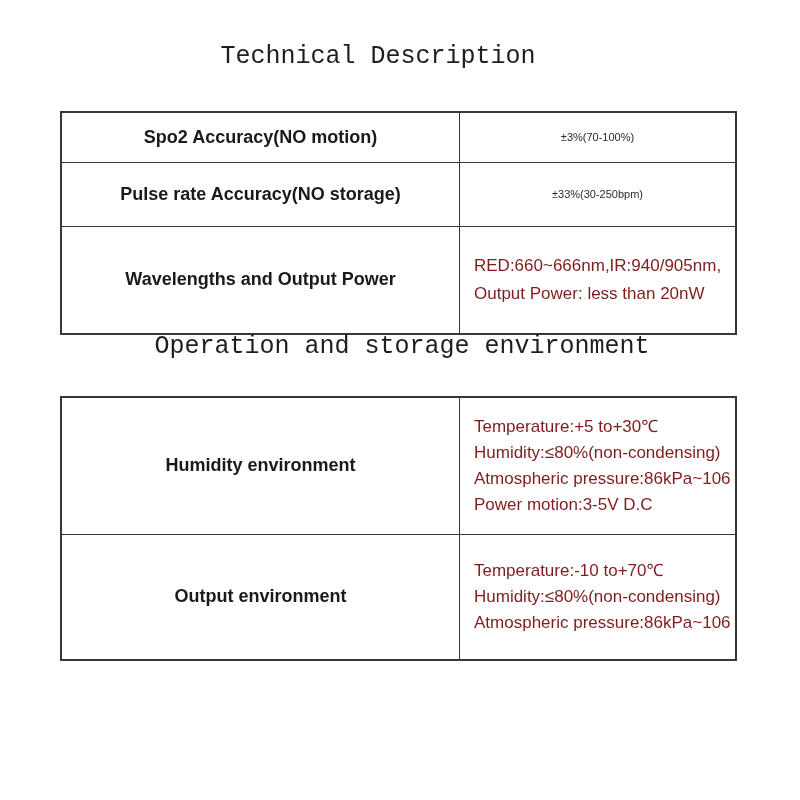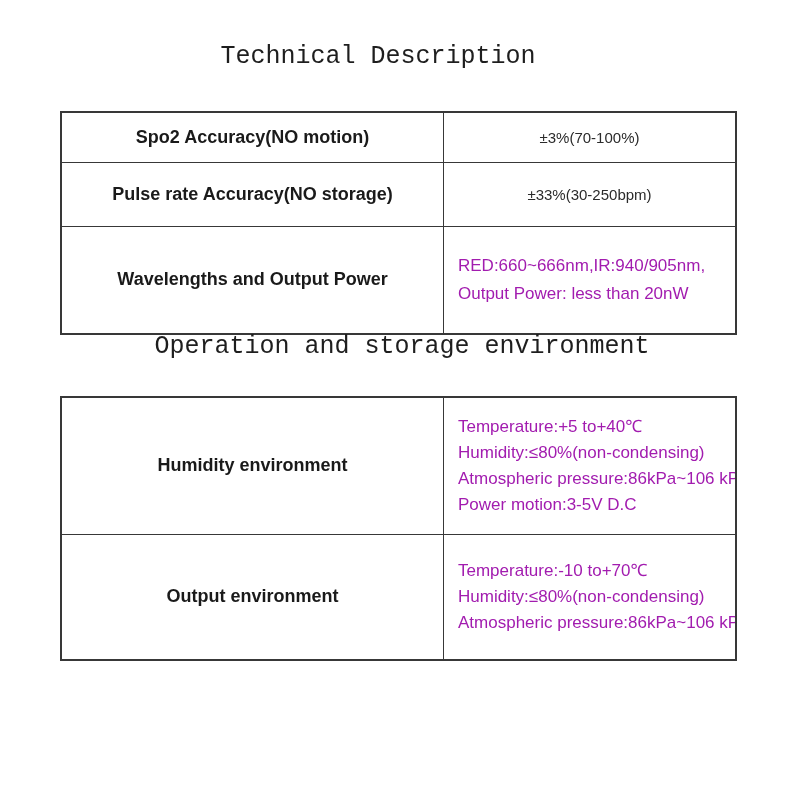--- a/index.html
+++ b/index.html
@@ -48,33 +48,33 @@
   }
 
   td.param {
     width: 325px;
     text-align: center;
     vertical-align: middle;
     font-weight: bold;
     font-size: 18px;
     line-height: 27px;
     color: #1a1a1a;
-    padding: 0 28px;
+    padding: 0 36px;
   }
   td.value-center {
     text-align: center;
     vertical-align: middle;
-    font-size: 15px;
+    font-size: 11px;
     color: #2b2b2b;
   }
   td.value-left {
     text-align: left;
     vertical-align: middle;
     font-size: 17px;
-    color: #a21caf;
+    color: #7f1d1d;
     padding: 4px 10px 4px 14px;
   }
   td.value-left .line { line-height: 26px; white-space: nowrap; }
   #technical-table td.value-left .line { line-height: 28px; }
 
   
   tr.t1-r1 { height: 50px; }
   tr.t1-r2 { height: 64px; }
   tr.t1-r3 { height: 108px; }
   tr.t2-r1 { height: 137px; }
@@ -105,21 +105,21 @@
 </tbody>
   </table>
 
 <div class="doc-heading" id="section-title">Operation and storage environment</div>
 
 <table class="spec" id="environment-table">
   <tbody>
       <tr class="t2-r1">
     <td class="param">Humidity environment</td>
     <td class="value-left">
-      <div class="line">Temperature:+5 to+40℃</div>
+      <div class="line">Temperature:+5 to+30℃</div>
       <div class="line">Humidity:≤80%(non-condensing)</div>
       <div class="line">Atmospheric pressure:86kPa~106 kPa</div>
       <div class="line">Power motion:3-5V D.C</div>
     </td>
   </tr>
   <tr class="t2-r2">
     <td class="param">Output environment</td>
     <td class="value-left">
       <div class="line">Temperature:-10 to+70℃</div>
       <div class="line">Humidity:≤80%(non-condensing)</div>

